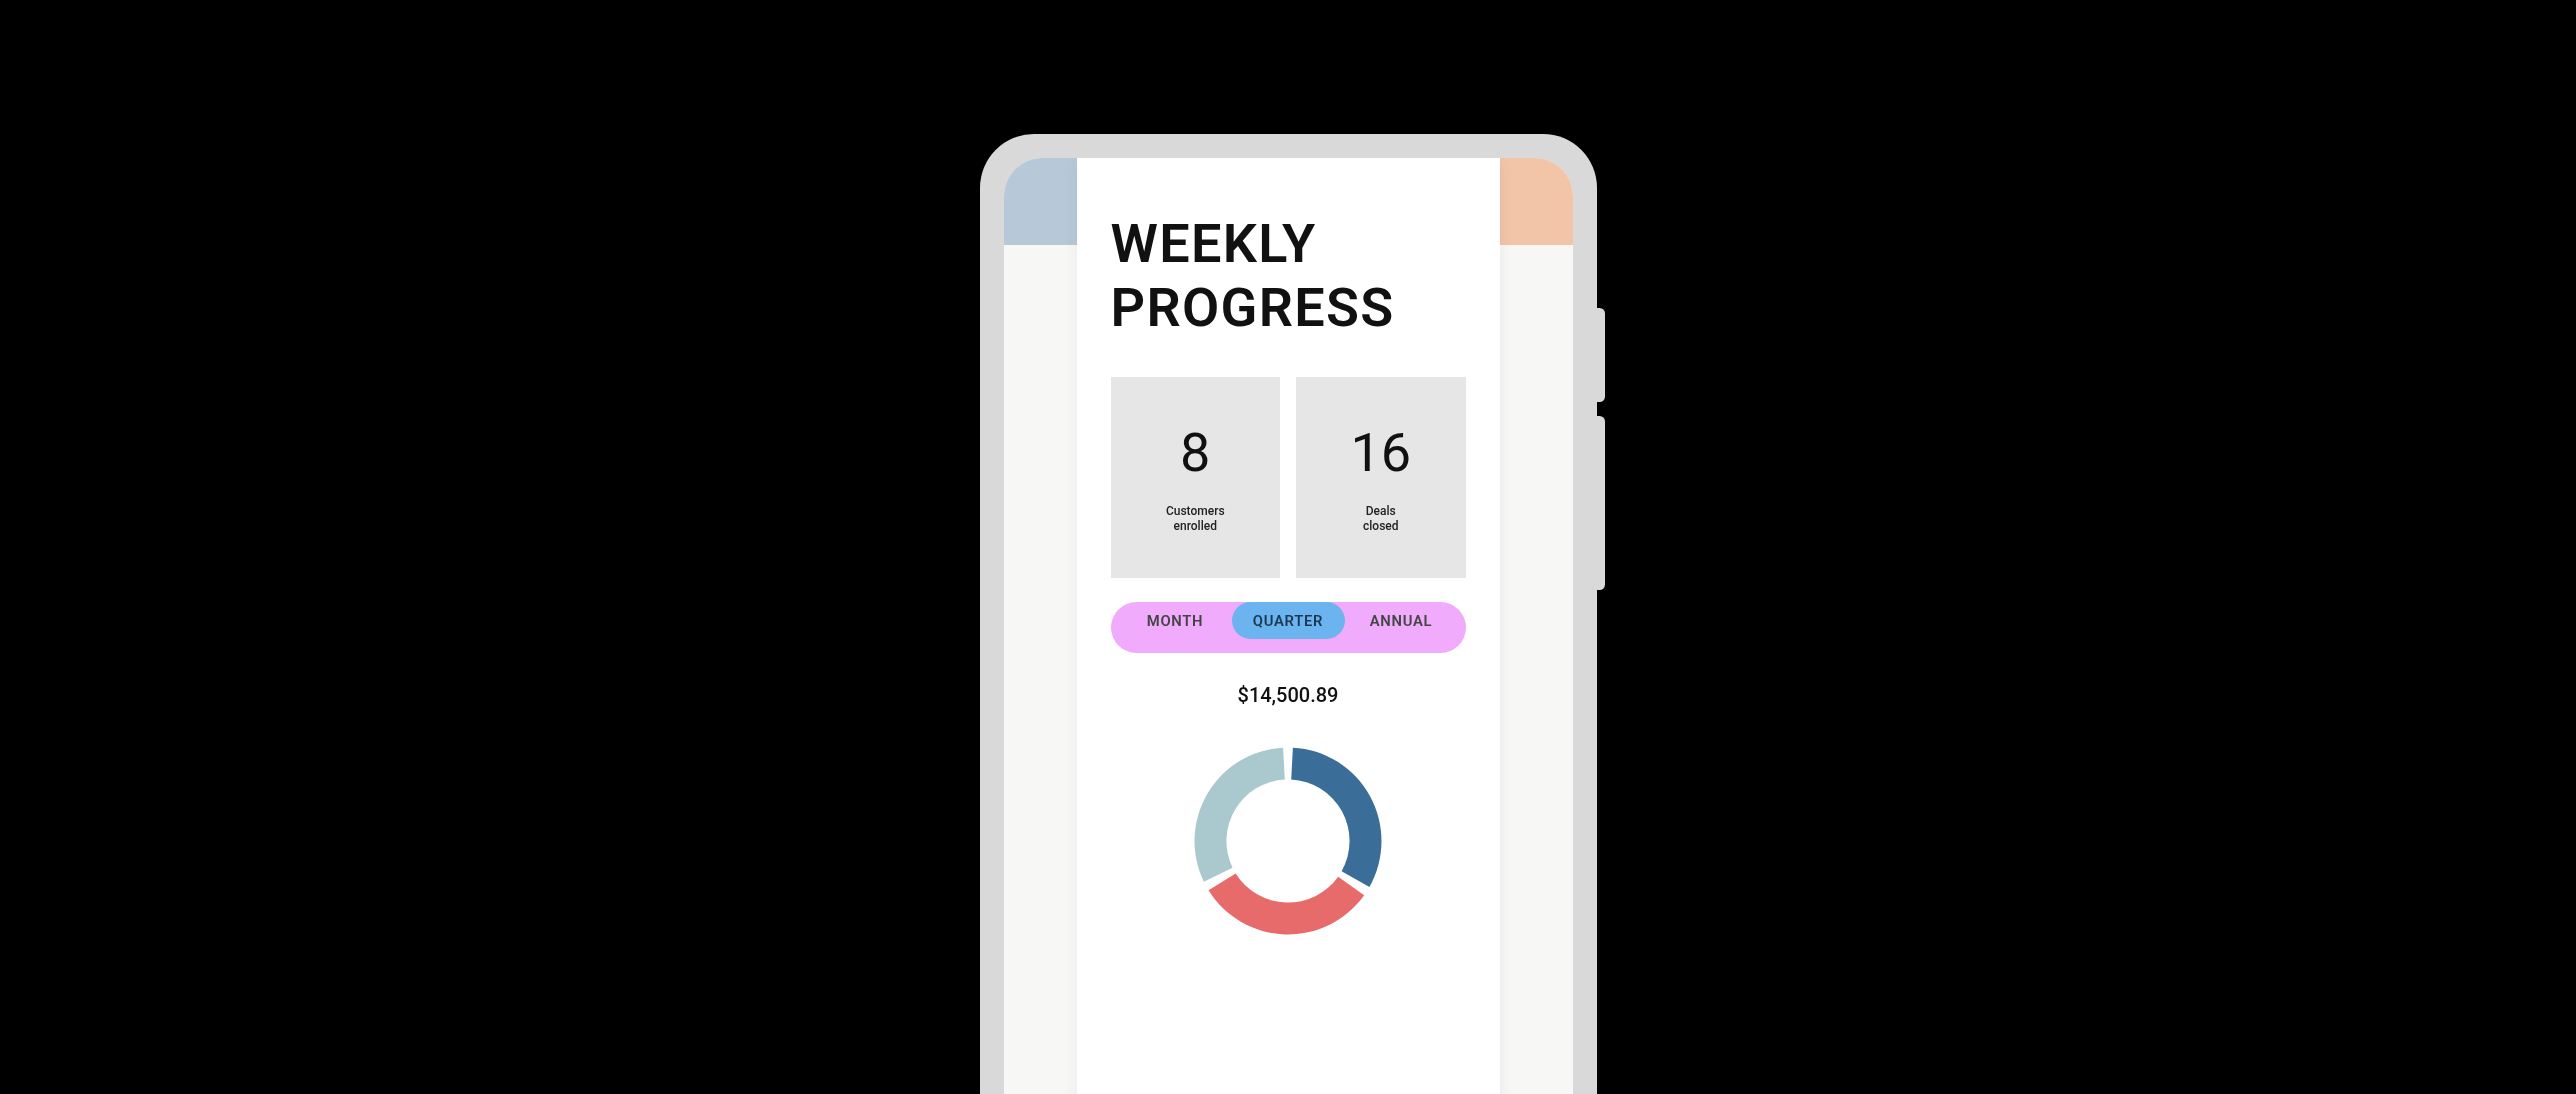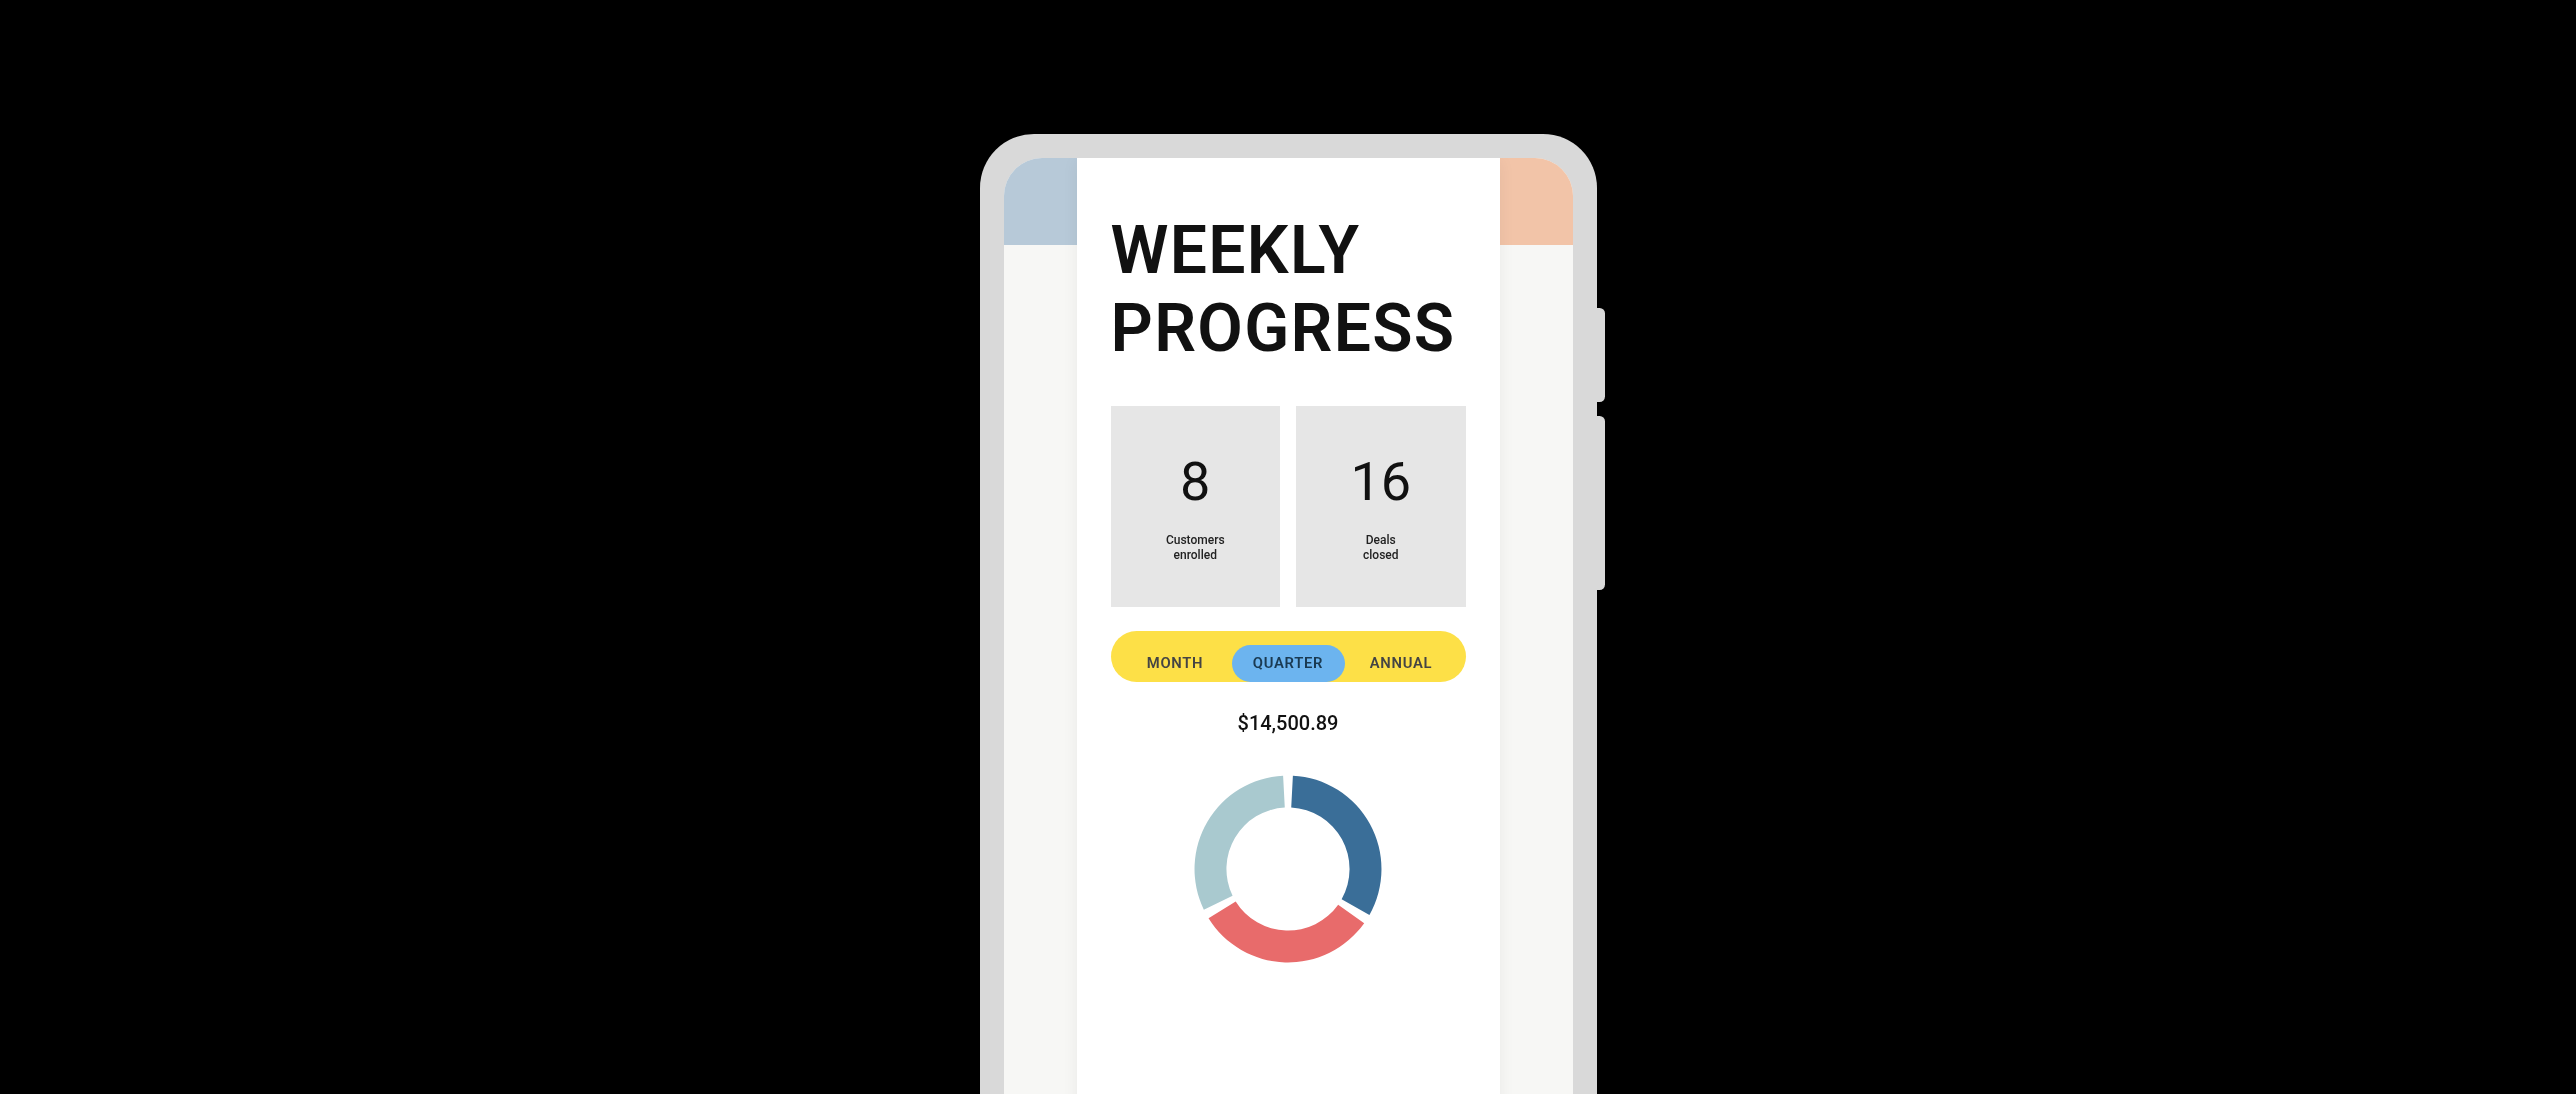--- a/index.html
+++ b/index.html
@@ -69,21 +69,21 @@
       position: relative;
       background: #ffffff;
       margin: 0 auto;
       margin-top: 0;
       width: 423px;
       height: 100%;
       padding: 54px 34px 0 34px;
       box-shadow: 0 2.7px 16px rgba(0,0,0,0.06);
     }
     .title-line {
-      font-size: 66px;
+      font-size: 54px;
       font-weight: 600;
       letter-spacing: 1.3px;
       color: #111111;
       line-height: 1.18;
       text-transform: uppercase;
     }
     .stats-row {
       display: flex;
       gap: 16px;
       margin-top: 38px;
@@ -106,25 +106,25 @@
     .stat-label {
       font-size: 12px;
       font-weight: 500;
       line-height: 1.25;
       color: #222222;
       text-align: center;
       white-space: pre-line;
     }
     .segmented {
       margin-top: 24px;
-      background: #fde047;
+      background: #f0abfc;
       border-radius: 670px;
       height: 51px;
       display: flex;
-      align-items: flex-end;
+      align-items: flex-start;
       padding: 0 8px;
     }
     .segment {
       flex: 1;
       text-align: center;
       font-size: 14.8px;
       font-weight: 600;
       letter-spacing: 0.7px;
       color: #444444;
       text-transform: uppercase;

